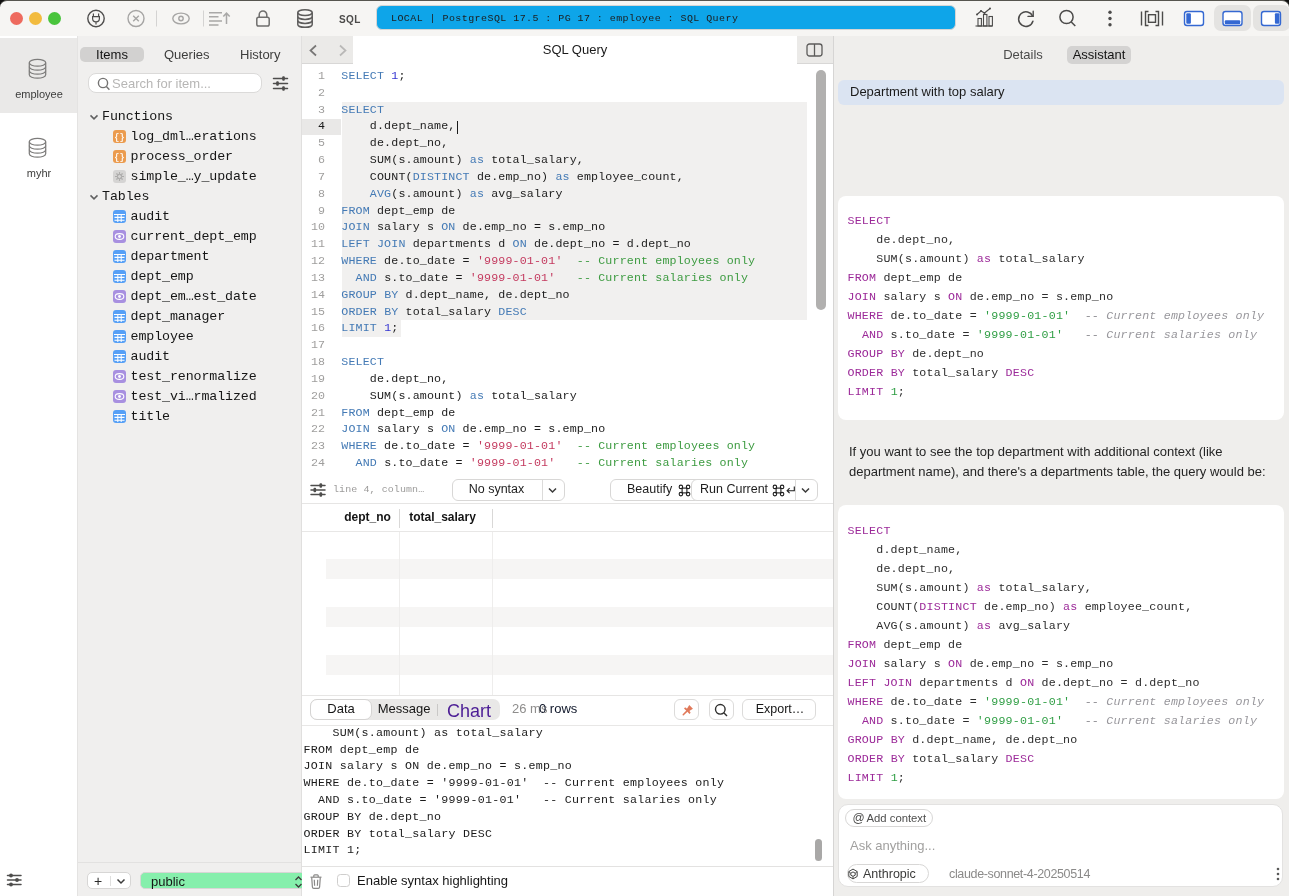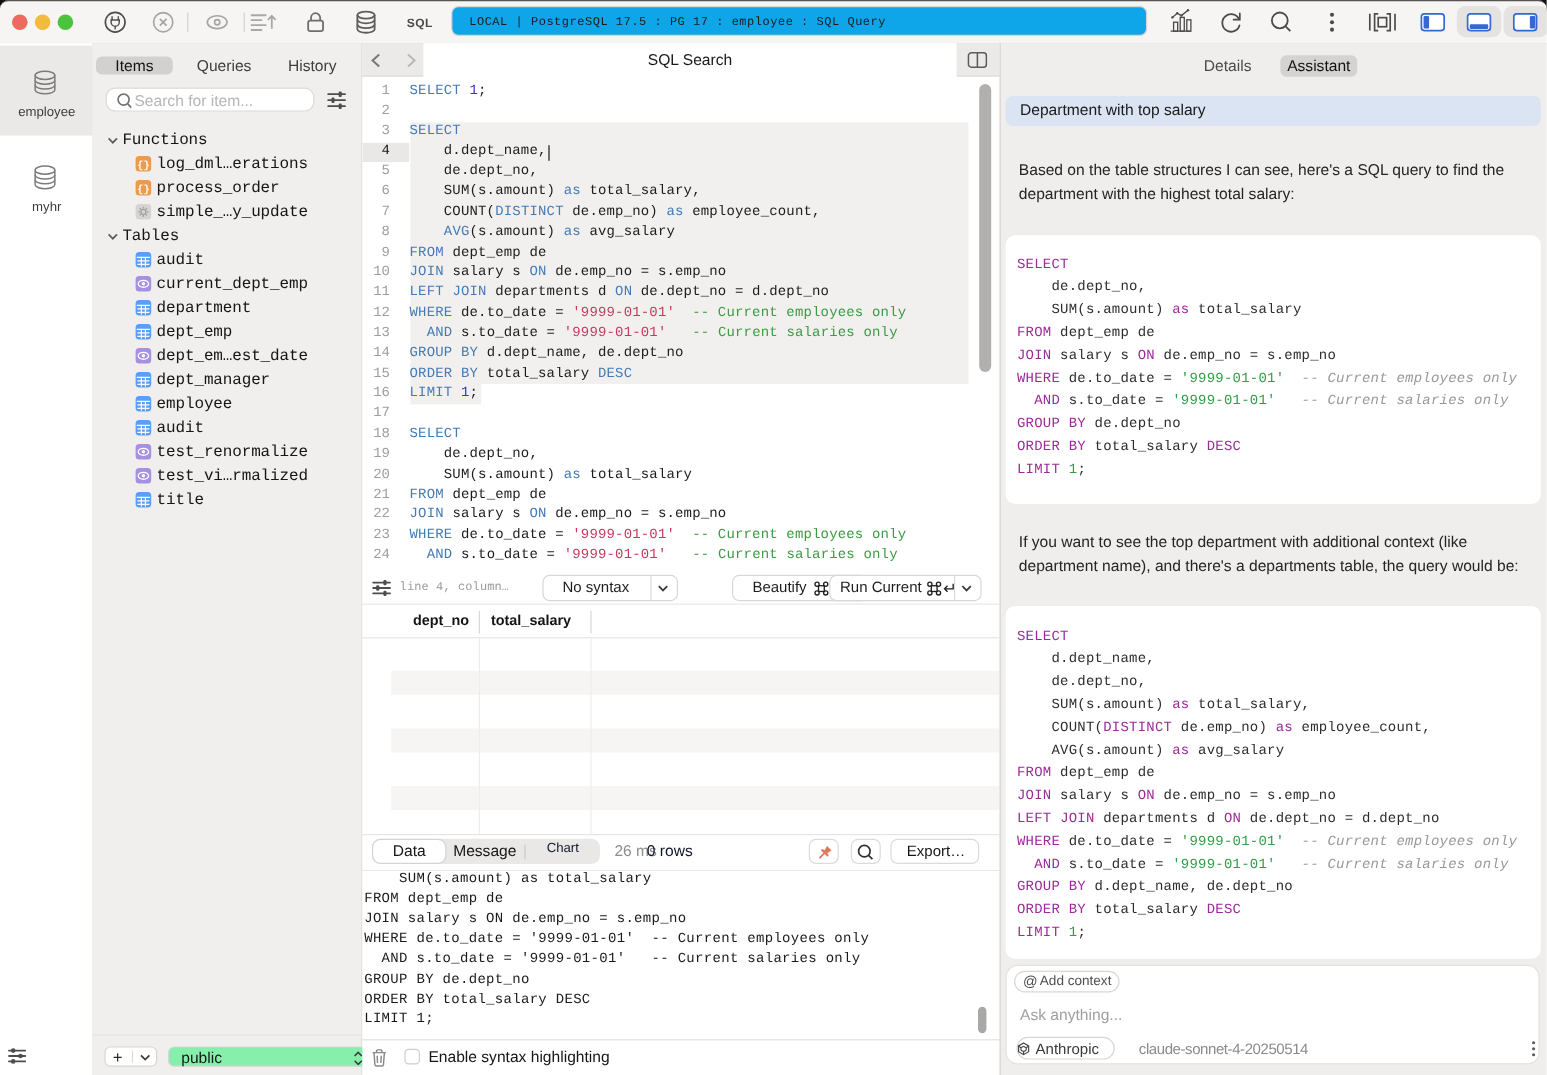--- a/index.html
+++ b/index.html
@@ -265,21 +265,21 @@
       <path d="M1.5 4 L4.5 1 L7.5 4 M1.5 8 L4.5 11 L7.5 8" stroke="#3c3c3b" stroke-width="1.3"></path>
     </svg>
   </div>
 </div>
 
 <div id="edheader" class="abs">
   <svg style="position:absolute;left:4px;top:8px;" width="44" height="13" viewBox="0 0 44 13" fill="none">
     <path d="M10 1.5 L4.5 6.5 L10 11.5" stroke="#787776" stroke-width="1.7"></path>
     <path d="M34 1.5 L39.5 6.5 L34 11.5" stroke="#b9b8b7" stroke-width="1.7"></path>
   </svg>
-  <div id="edtab">SQL Search</div>
+  <div id="edtab">SQL Query</div>
   <svg style="position:absolute;left:504px;top:7px;" width="17" height="14" viewBox="0 0 17 14" fill="none">
     <rect x="1" y="1" width="15" height="12" rx="2.5" stroke="#5d5c5b" stroke-width="1.3"></rect>
     <path d="M8.5 1 v12" stroke="#5d5c5b" stroke-width="1.3"></path>
   </svg>
 </div>
 
 <div id="editor" class="abs">
   <div style="position:absolute;left:40px;top:37.7px;width:465px;height:218.7px;background:#f1f0ef;"></div>
   <div style="position:absolute;left:40px;top:256.4px;width:59px;height:16.8px;background:#f1f0ef;"></div>
   <div style="position:absolute;left:0;top:54.6px;width:39px;height:16.8px;background:#e9e8e7;"></div>
@@ -404,21 +404,21 @@
   <div style="position:absolute;left:65.5px;top:6px;transform:translateX(-50%);font-size:12px;font-weight:700;color:#141414;">dept_no</div>
   <div style="position:absolute;left:140.5px;top:6px;transform:translateX(-50%);font-size:12px;font-weight:700;color:#141414;">total_salary</div>
 </div>
 
 <div id="databar" class="abs">
   <div style="position:absolute;left:8px;top:3px;width:190px;height:21px;background:#e9e8e7;border-radius:7px;"></div>
   <div style="position:absolute;left:8px;top:3px;width:62px;height:21px;background:#fff;border:1px solid #d5d4d3;border-radius:7px;box-sizing:border-box;"></div>
   <div style="position:absolute;left:39px;top:5px;transform:translateX(-50%);font-size:13px;color:#161616;">Data</div>
   <div style="position:absolute;left:102px;top:5px;transform:translateX(-50%);font-size:13px;color:#161616;">Message</div>
   <div style="position:absolute;left:134.5px;top:7.5px;width:1px;height:12px;background:#c9c8c7;"></div>
-  <div style="position:absolute;left:167px;top:5px;transform:translateX(-50%);font-size:11px;color:#0f172a;">Chart</div>
+  <div style="position:absolute;left:167px;top:5px;transform:translateX(-50%);font-size:18px;color:#4c1d95;">Chart</div>
   <div style="position:absolute;left:210px;top:5px;font-size:13px;color:#8e8d8c;">26 ms</div>
   <div style="position:absolute;left:237px;top:5px;font-size:13px;color:#0f172a;">0 rows</div>
   <div class="dbbtn" style="left:372px;width:25px;"></div>
   <svg style="position:absolute;left:377px;top:6.5px;" width="16" height="16" viewBox="0 0 16 16" fill="none">
     <g transform="rotate(45 8 8)">
       <path d="M8 2.2 m-2.6 0 h5.2 l-0.9 4.2 h1.3 q0.9 0 0.9 1 v0.9 h-7.8 v-0.9 q0 -1 0.9 -1 h1.3 z" fill="#e0795a"></path>
       <path d="M8 8.5 v4.8" stroke="#e0795a" stroke-width="1.5" stroke-linecap="round"></path>
     </g>
   </svg>
   <div class="dbbtn" style="left:407px;width:25px;"></div>
@@ -454,21 +454,20 @@
   <div style="position:absolute;left:35px;top:7px;width:13px;height:13px;background:#fff;border:1px solid #cfcecd;border-radius:3.5px;box-sizing:border-box;"></div>
   <div style="position:absolute;left:55px;top:5.5px;font-size:13px;color:#161616;">Enable syntax highlighting</div>
 </div>
 
 <div id="rpanel" class="abs">
   <div class="rp" style="left:189px;top:11px;transform:translateX(-50%);font-size:13px;color:#4b4b4a;">Details</div>
   <div class="rp" style="left:233px;top:10px;width:64px;height:18px;background:#d4d3d2;border-radius:5px;"></div>
   <div class="rp" style="left:265px;top:11px;transform:translateX(-50%);font-size:13px;color:#131313;">Assistant</div>
   <div class="rp" style="left:4px;top:43.5px;width:446px;height:25px;background:#dbe4f2;border-radius:6px;"></div>
   <div class="rp" style="left:16px;top:48px;font-size:13px;color:#1b1b1b;">Department with top salary</div>
-  <div class="rp ptext" style="top:95.5px;">Based on the table structures I can see, here's a SQL query to find the<br>department with the highest total salary:</div>
   <div class="card" style="top:159.5px;height:224.5px;">
     <pre class="acode" style="top:15.4px;margin:0;"><span class="akw">SELECT</span>
     de.dept_no,
     SUM(s.amount) <span class="akw">as</span> total_salary
 <span class="akw">FROM</span> dept_emp de
 <span class="akw">JOIN</span> salary s <span class="akw">ON</span> de.emp_no = s.emp_no
 <span class="akw">WHERE</span> de.to_date = <span class="astr">'9999-01-01'</span>  <span class="acom">-- Current employees only</span>
   <span class="akw">AND</span> s.to_date = <span class="astr">'9999-01-01'</span>   <span class="acom">-- Current salaries only</span>
 <span class="akw">GROUP</span> <span class="akw">BY</span> de.dept_no
 <span class="akw">ORDER</span> <span class="akw">BY</span> total_salary <span class="akw">DESC</span>

